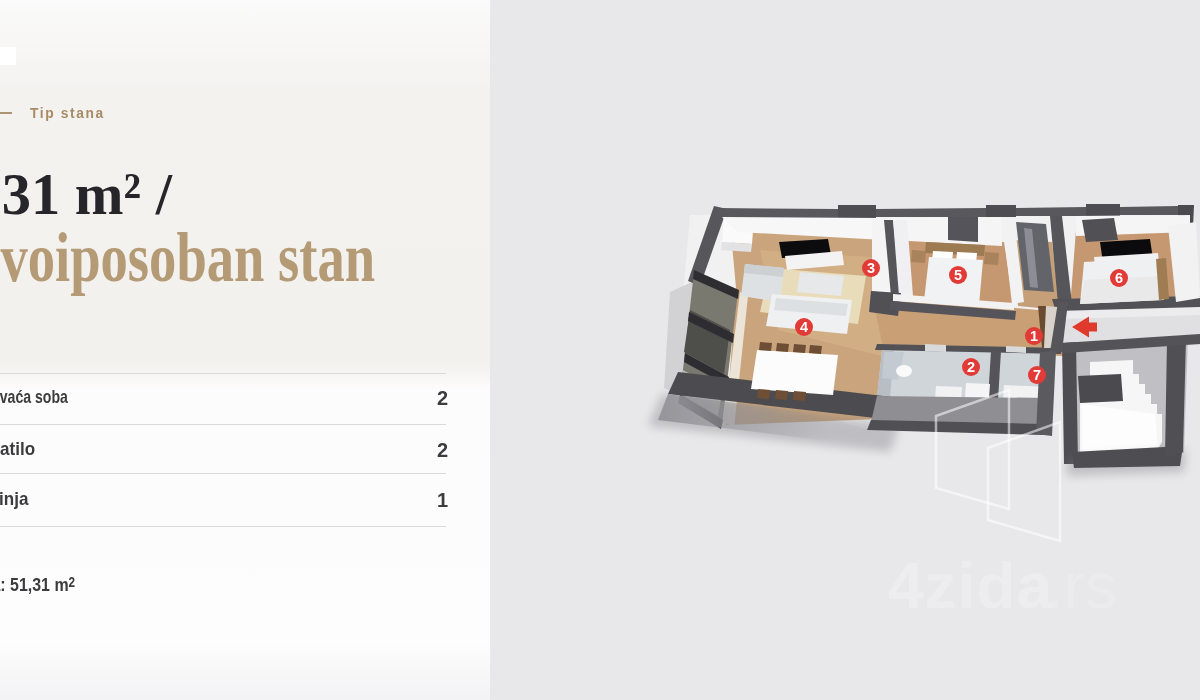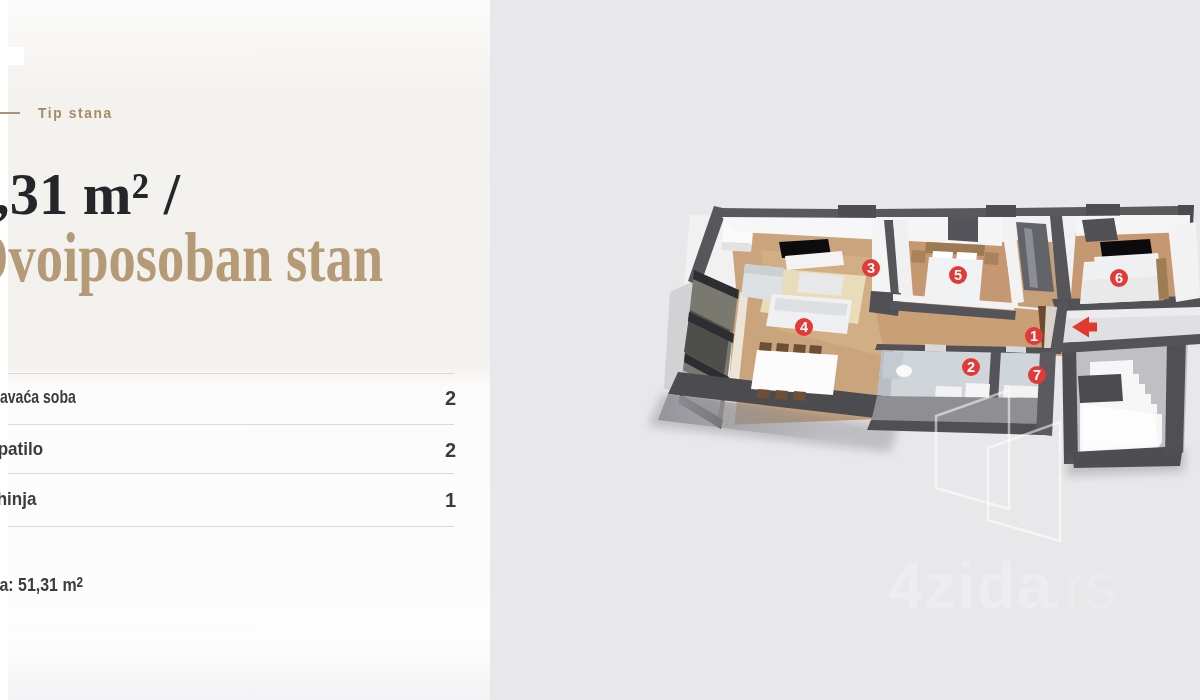--- a/index.html
+++ b/index.html
@@ -1,17 +1,17 @@
 <!DOCTYPE html>
 <html><head>
 <meta charset="utf-8">
 <style>
   html,body{margin:0;padding:0;}
   body{width:1200px;height:700px;overflow:hidden;font-family:"Liberation Sans",sans-serif;position:relative;}
-  .left{position:absolute;left:8px;top:0;width:490px;height:700px;
+  .left{position:absolute;left:0;top:0;width:490px;height:700px;
     background:linear-gradient(180deg,#fbfbfb 0%,#f4f2ef 13%,#f3f1ee 52%,#fdfcfc 55.5%,#fdfdfd 92%,#f3f2f4 100%);}
   .right{position:absolute;left:490px;top:0;width:710px;height:700px;background:#e8e8ea;}
 </style>
 </head>
 <body>
 
 <div class="left">
 
   <div style="position:absolute;left:0;top:47px;width:16px;height:18px;background:#ffffff;"></div>
 

